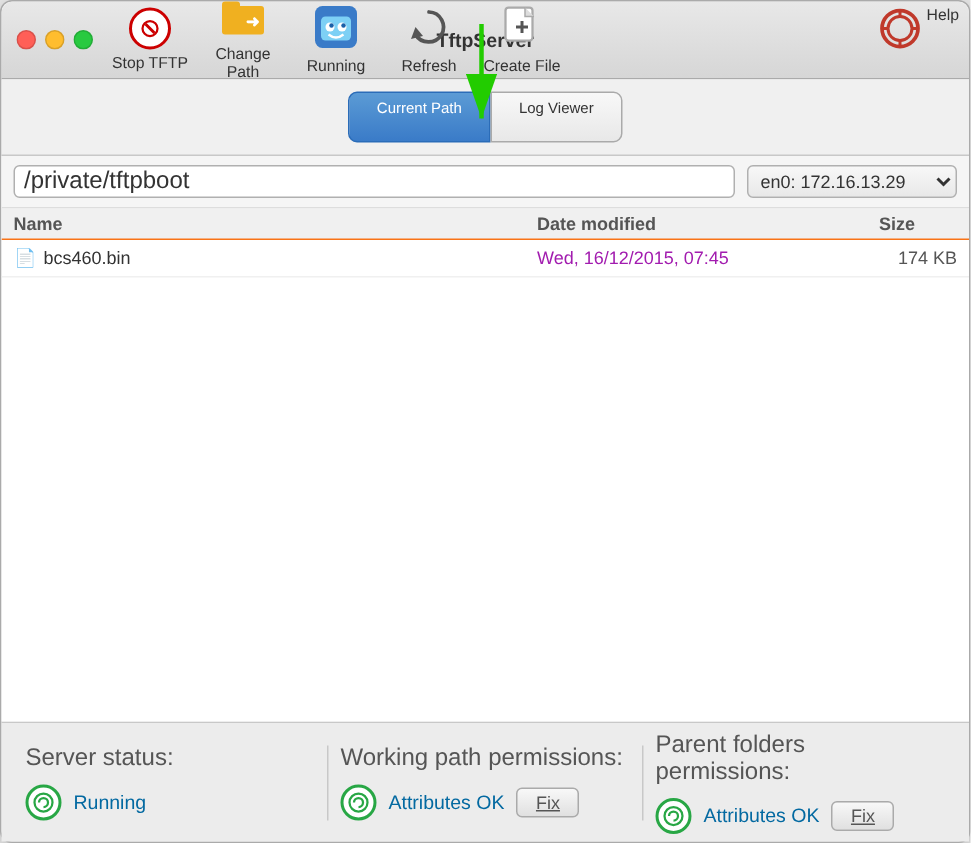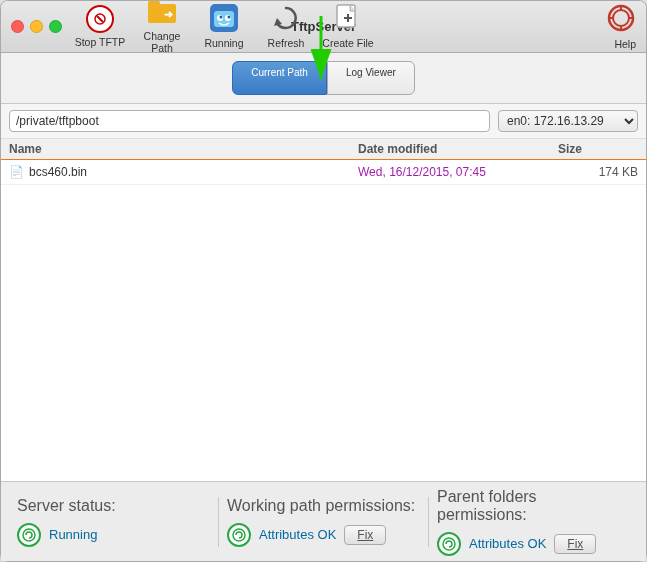--- a/index.html
+++ b/index.html
@@ -76,22 +76,22 @@
       border-radius: 6px;
       border: none;
       background: transparent;
       font-size: 10.5px;
       color: #333;
       gap: 3px;
     }
     .toolbar-help {
       margin-left: auto;
       display: flex;
-      flex-direction: column;
-      align-items: flex-end;
+      flex-direction: row;
+      align-items: flex-start;
       width: 48px;
     }
 
     
     .icon-stop-tftp {
       width: 28px;
       height: 28px;
       border-radius: 50%;
       border: 2px solid #cc0000;
       background: white;
@@ -159,21 +159,21 @@
       gap: 8px;
       flex-shrink: 0;
     }
     .path-input {
       flex: 1;
       height: 22px;
       padding: 2px 6px;
       border: 1px solid #b0b0b0;
       border-radius: 4px;
       background: white;
-      font-size: 12px;
+      font-size: 16px;
       color: #333;
     }
     .ip-select {
       height: 22px;
       padding: 0 4px;
       border: 1px solid #b0b0b0;
       border-radius: 4px;
       background: linear-gradient(to bottom, #f8f8f8, #e8e8e8);
       font-size: 12px;
       color: #333;
@@ -189,21 +189,21 @@
       display: flex;
       padding: 3px 8px;
       background: #f0f0f0;
       border-bottom: 1px solid #f97316;
       font-size: 12px;
       font-weight: 600;
       color: #555;
     }
     .col-name { flex: 1; }
     .col-date { width: 200px; text-align: left; }
-    .col-size { width: 80px; text-align: left; }
+    .col-size { width: 80px; text-align: center; }
 
     .file-row {
       display: flex;
       padding: 4px 8px;
       align-items: center;
       font-size: 12px;
       border-bottom: 1px solid #f0f0f0;
     }
     .file-icon {
       width: 16px;

